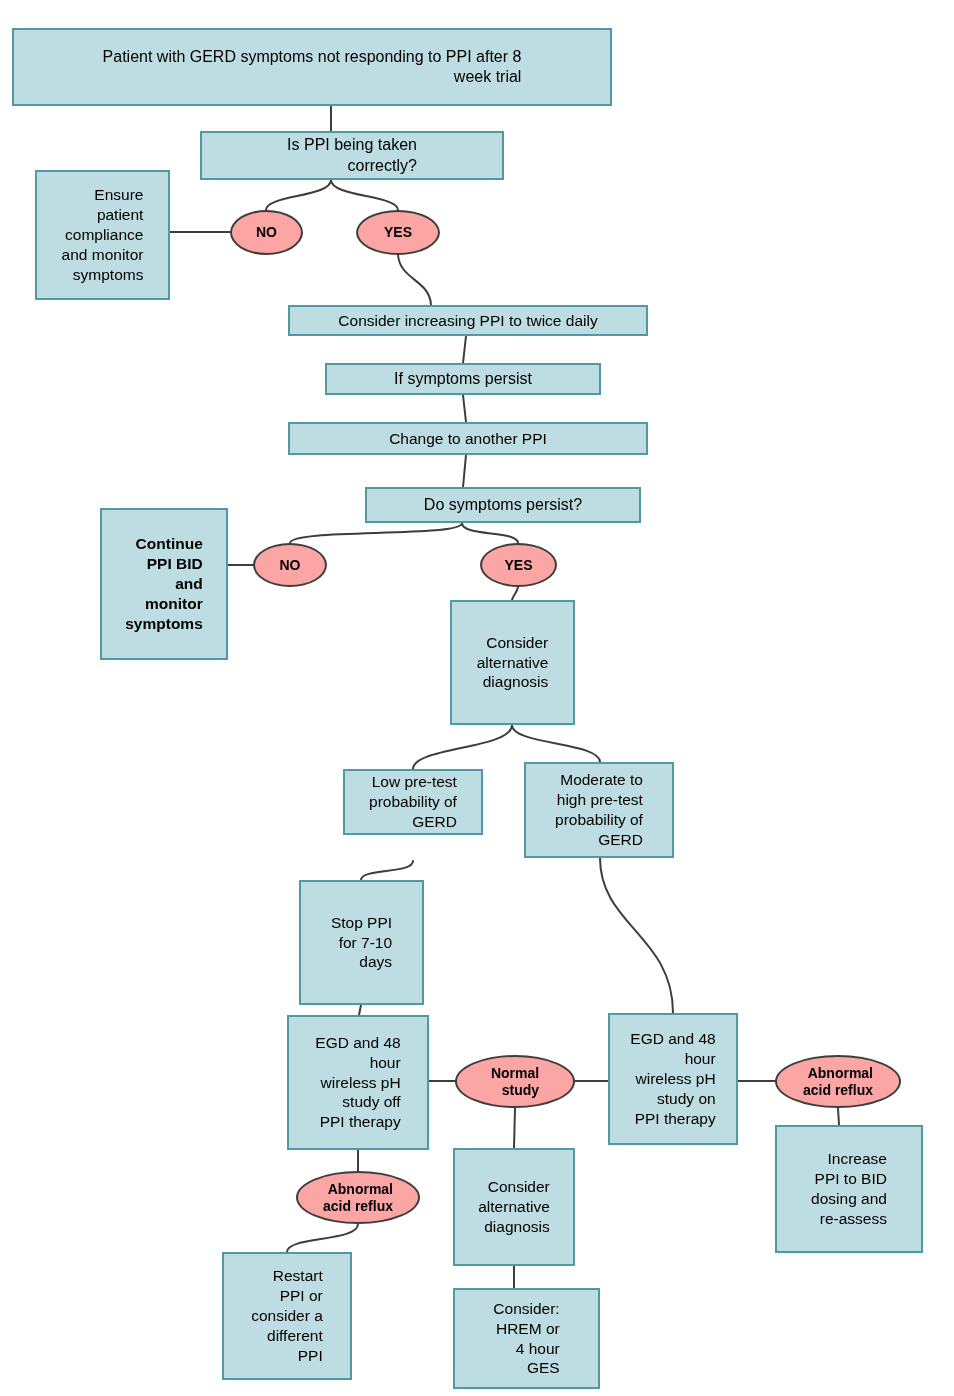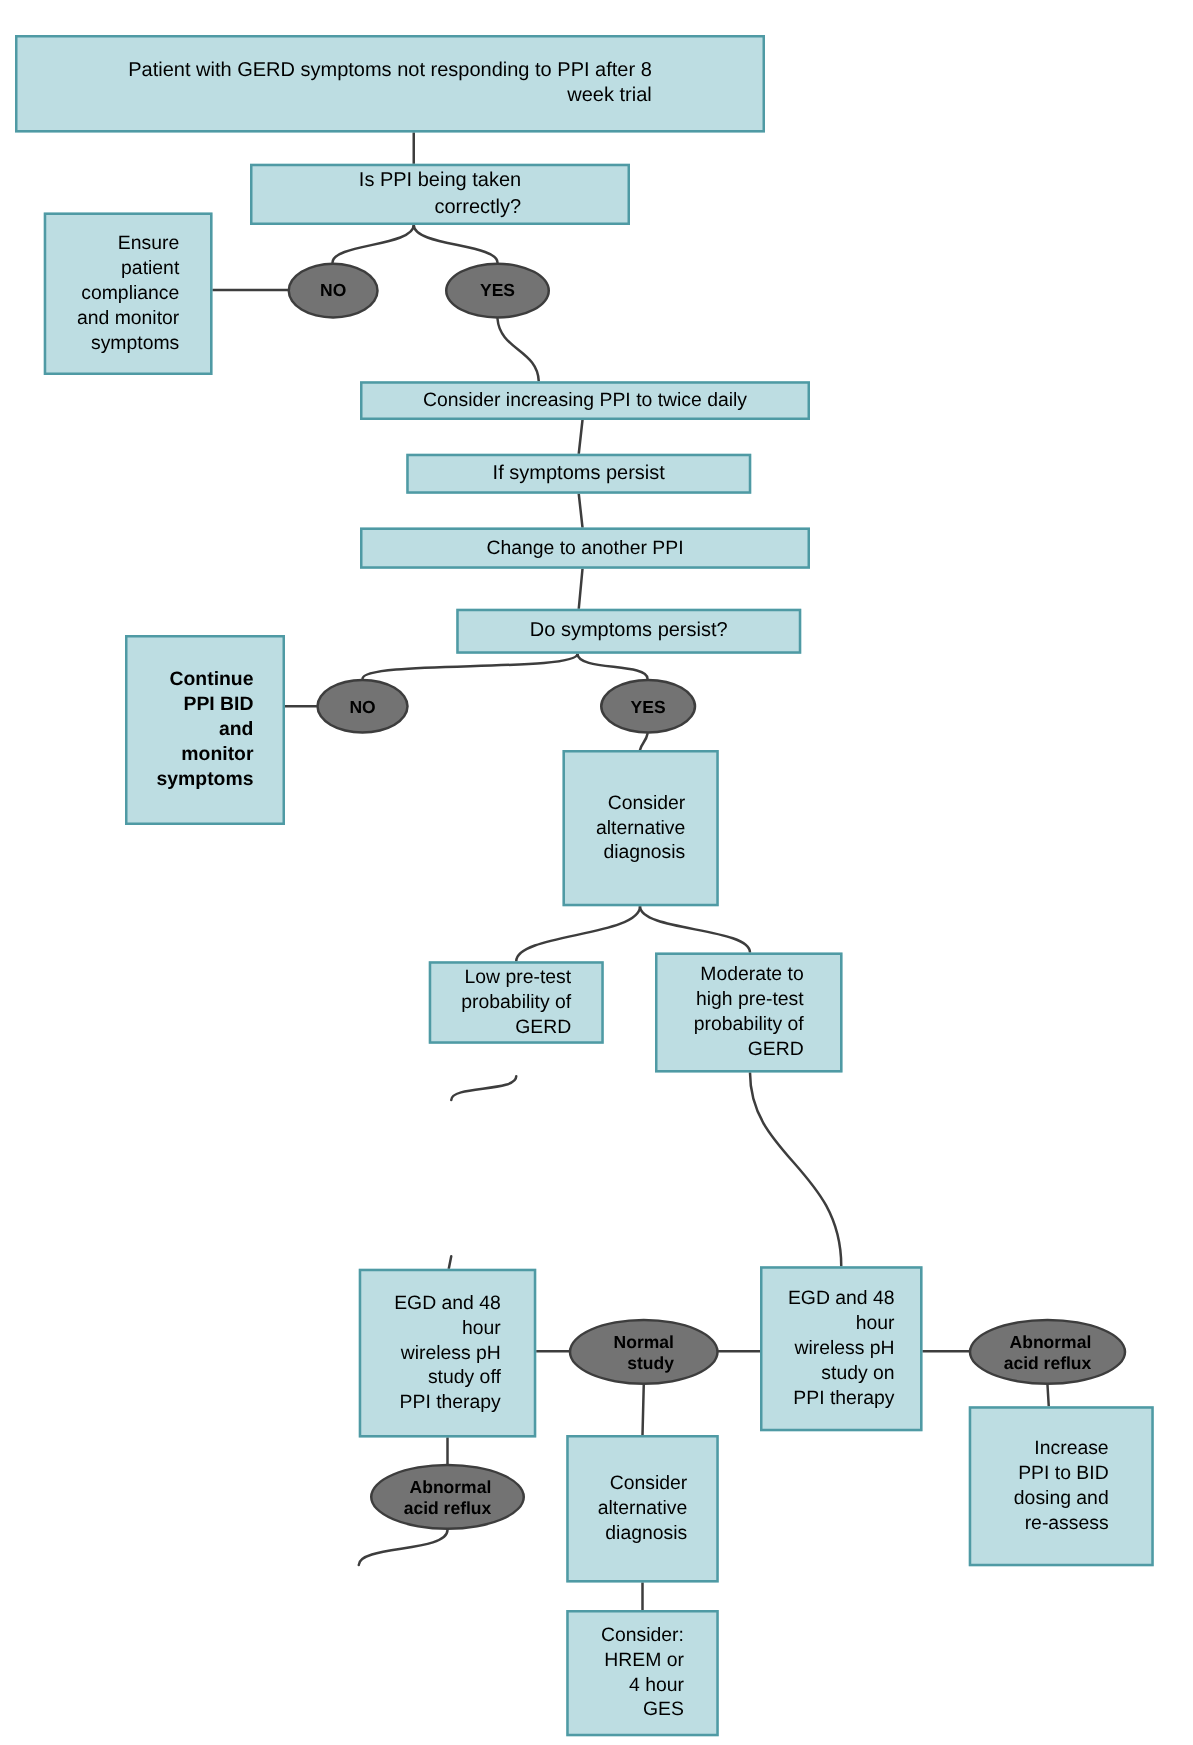--- a/index.html
+++ b/index.html
@@ -37,21 +37,21 @@
     color: #000;
   }
   .box {
     background: #bddde2;
     border: 2px solid #4f9aa4;
     font-size: 15.5px;
     line-height: 1.28;
     padding: 3px 6px;
   }
   .ellipse {
-    background: #737373;
+    background: #fca5a5;
     border: 2px solid #3d3d3d;
     border-radius: 50%;
     font-weight: bold;
     font-size: 14px;
     line-height: 1.18;
     padding: 2px 4px;
   }
 </style>
 </head>
 <body>
@@ -126,20 +126,23 @@
 
   <div class="node box" style="left:343px; top:769px; width:140px; height:66px;">Low pre-test
 probability of
 GERD</div>
 
   <div class="node box" style="left:524px; top:762px; width:150px; height:96px;">Moderate to
 high pre-test
 probability of
 GERD</div>
 
+  <div class="node box" style="left:299px; top:880px; width:125px; height:125px;">Stop PPI
+for 7-10
+days</div>
 
   <div class="node box" style="left:287px; top:1015px; width:142px; height:135px;">EGD and 48
 hour
 wireless pH
 study off
 PPI therapy</div>
 
   <div class="node ellipse" style="left:455px; top:1055px; width:120px; height:53px;">Normal
 study</div>
 
@@ -153,23 +156,28 @@
 acid reflux</div>
 
   <div class="node box" style="left:775px; top:1125px; width:148px; height:128px;">Increase
 PPI to BID
 dosing and
 re-assess</div>
 
   <div class="node ellipse" style="left:296px; top:1171px; width:124px; height:53px;">Abnormal
 acid reflux</div>
 
+  <div class="node box" style="left:222px; top:1252px; width:130px; height:128px;">Restart
+PPI or
+consider a
+different
+PPI</div>
 
   <div class="node box" style="left:453px; top:1148px; width:122px; height:118px;">Consider
 alternative
 diagnosis</div>
 
-  <div class="node box" style="left:453px; top:1288px; width:122px; height:101px;">Consider:
+  <div class="node box" style="left:453px; top:1288px; width:147px; height:101px;">Consider:
 HREM or
 4 hour
 GES</div>
 
 </div>
 
 </body></html>

